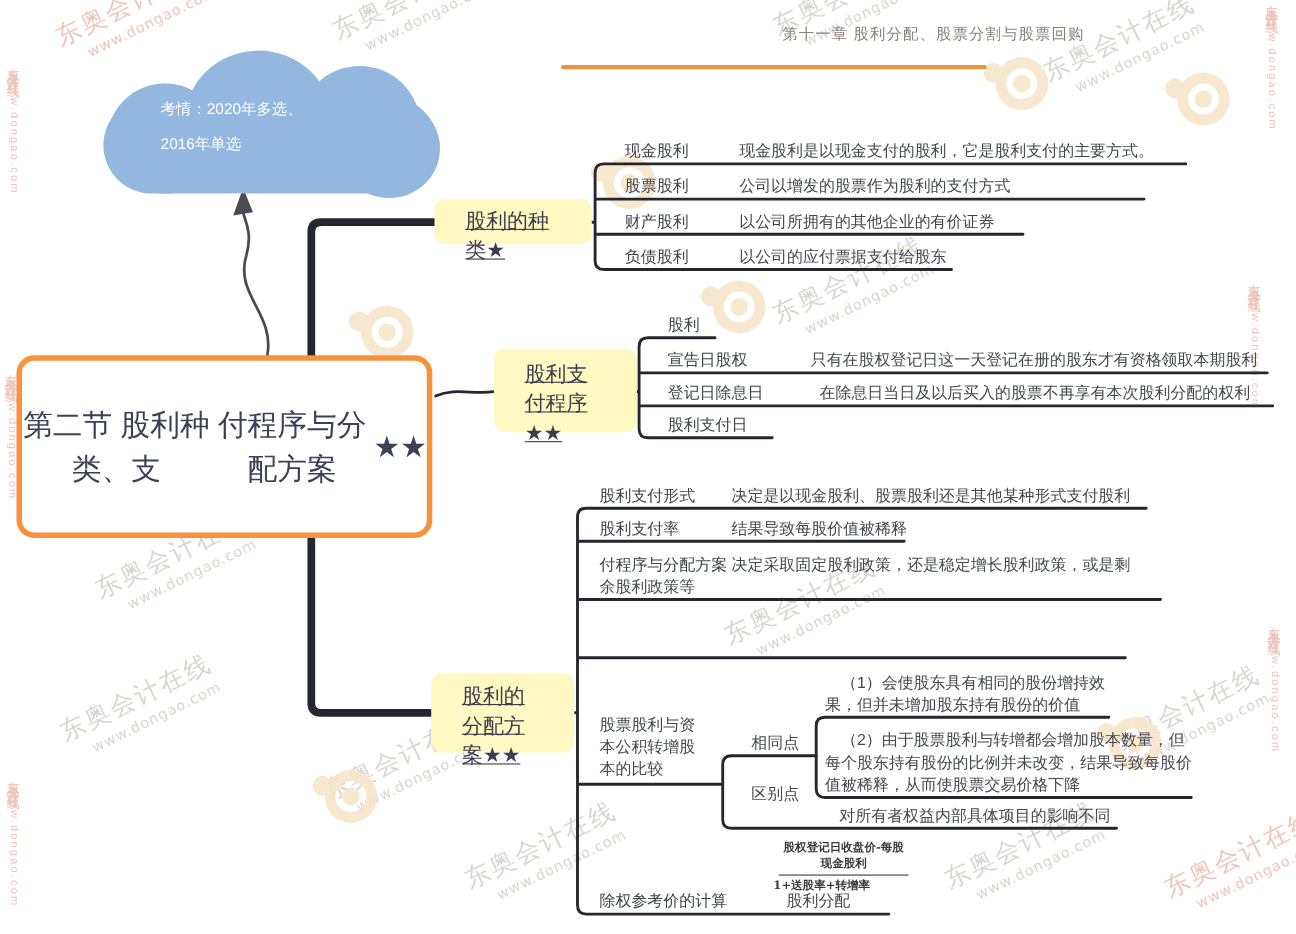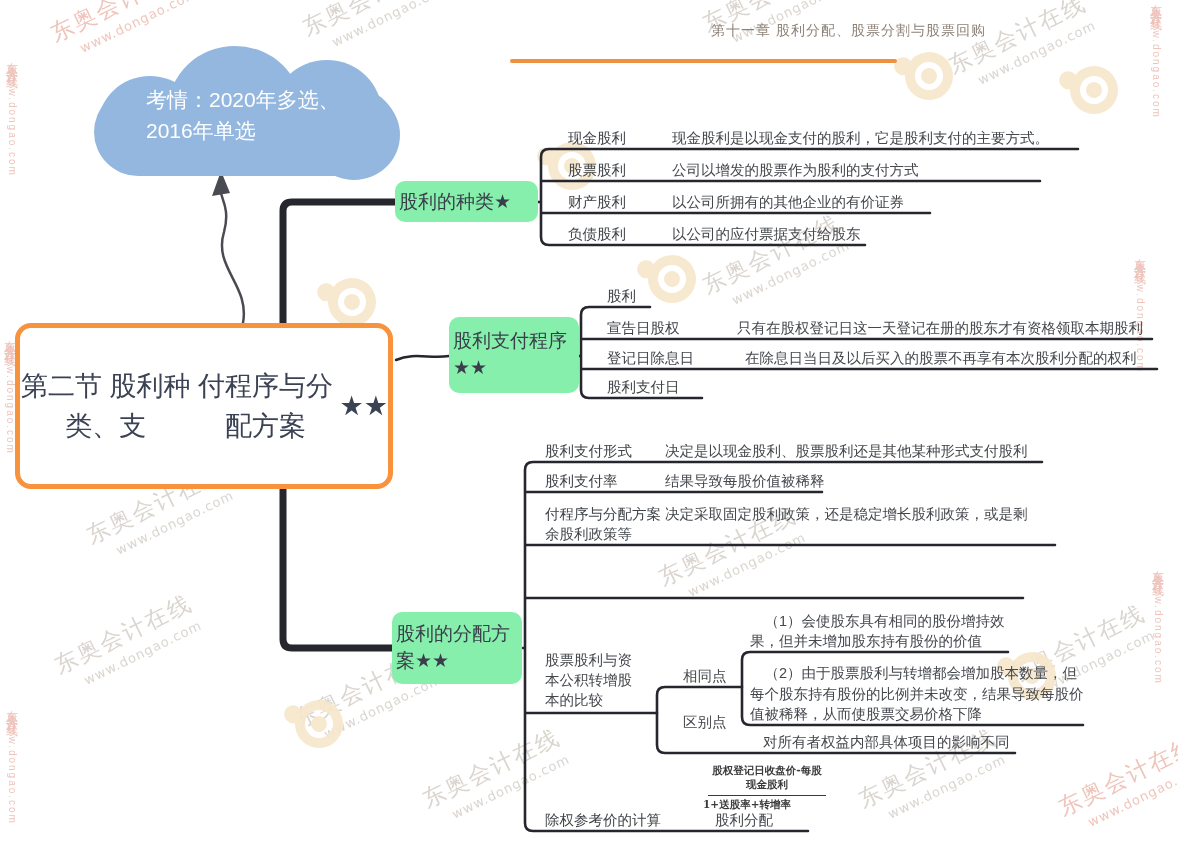--- a/index.html
+++ b/index.html
@@ -24,29 +24,29 @@
          font-size:14px;color:#8C8177;letter-spacing:1px;z-index:2;}
   .title-rule{position:absolute;left:510px;top:59px;width:387px;height:4px;background:#EF9240;border-radius:2px;z-index:2;}
   
   .cloud{position:absolute;left:92px;top:46px;width:310px;height:132px;z-index:2;}
   .cloud i{position:absolute;background:#94B7DF;border-radius:50%;}
   .cloud .c1{left:6px;top:30px;width:104px;height:100px;}
   .cloud .c2{left:76px;top:0px;width:134px;height:128px;}
   .cloud .c3{left:180px;top:14px;width:110px;height:108px;}
   .cloud .c4{left:216px;top:44px;width:92px;height:90px;}
   .cloud .c5{left:2px;top:42px;width:304px;height:88px;border-radius:50px;}
-  .cloud-text{position:absolute;left:54px;top:38px;width:230px;color:#ffffff;font-size:21px;line-height:31px;z-index:3;}
+  .cloud-text{position:absolute;left:54px;top:38px;width:230px;color:#ffffff;font-size:14px;line-height:31px;z-index:3;}
   
   .main-node{position:absolute;left:15px;top:323px;width:368px;height:156px;background:#ffffff;
              border:5px solid #F8923C;border-radius:16px;z-index:2;
              display:flex;flex-direction:row;justify-content:center;align-items:center;
              font-size:27px;line-height:40px;color:#3A4254;text-align:center;}
   
-  .topic{position:absolute;background:#86efac;border-radius:10px;color:#3A3E4A;
-         font-size:19px;line-height:27px;padding:7px 4px;box-sizing:border-box;z-index:2;}
+  .topic{position:absolute;background:#fef9c3;border-radius:10px;color:#3A3E4A;
+         font-size:19px;line-height:27px;padding:7px 28px;box-sizing:border-box;z-index:2;text-decoration:underline;}
   .t1{left:395px;top:181px;width:143px;height:41px;}
   .t2{left:449px;top:317px;width:130px;height:76px;padding-top:10px;}
   .t3{left:392px;top:612px;width:130px;height:72px;padding-top:8px;}
   
   .row{position:absolute;font-size:14.5px;line-height:20px;color:#44474C;z-index:2;}
   .nw{white-space:nowrap;}
   .lbl{display:inline-block;vertical-align:top;color:#3F4348;}
   .blk{z-index:2;position:absolute;font-size:14.5px;line-height:20px;color:#44474C;}
   .ind{text-indent:1em;}
   

